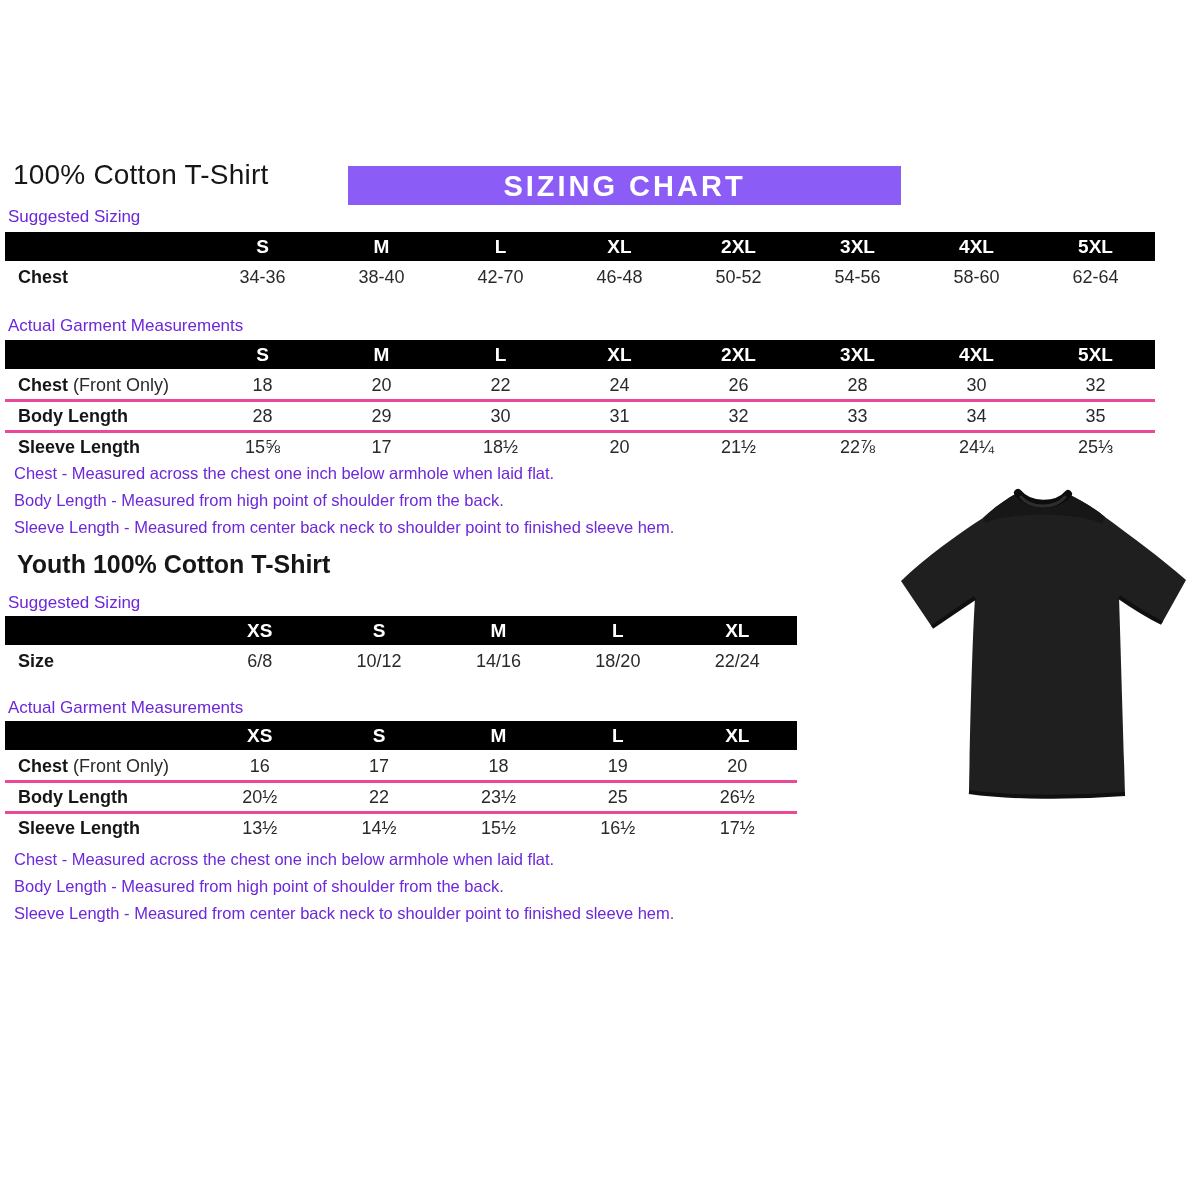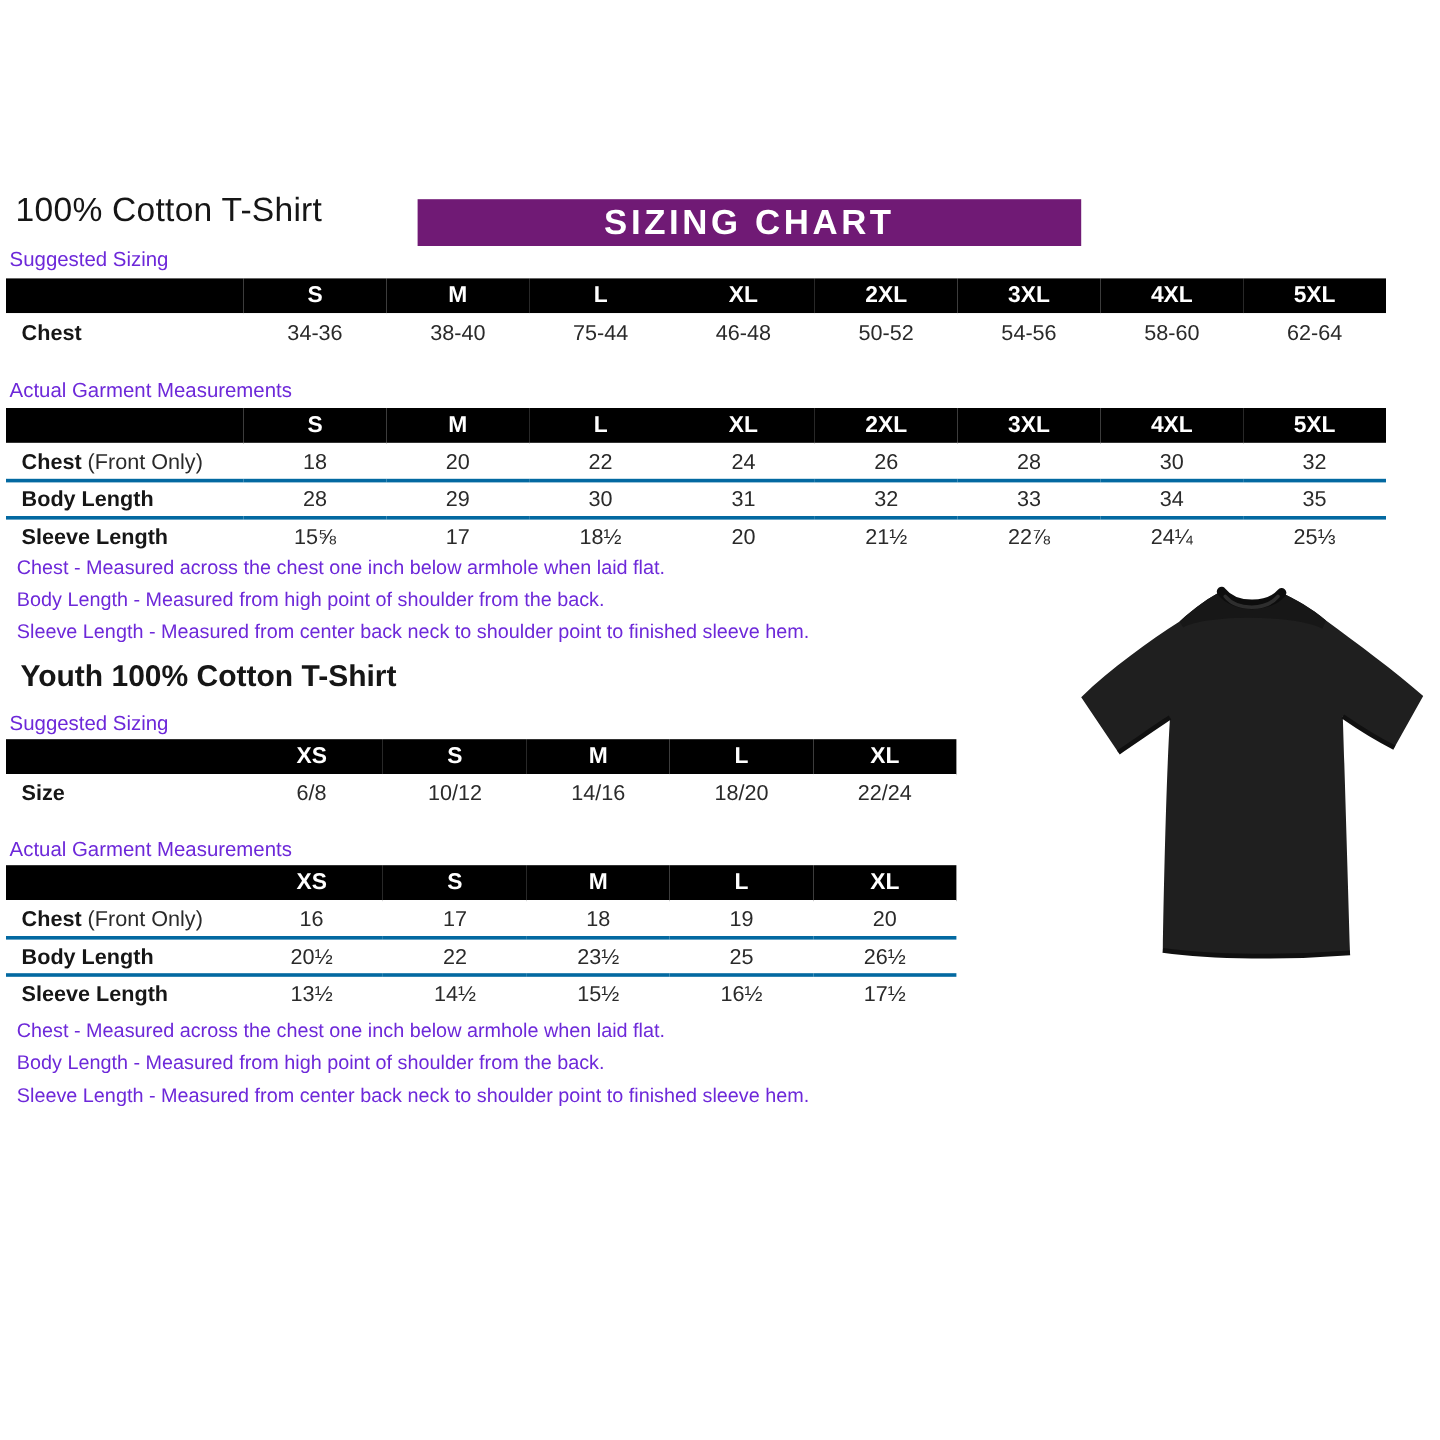--- a/index.html
+++ b/index.html
@@ -4,39 +4,39 @@
 <style>
   html,body{margin:0;padding:0;background:#fff;}
   body{
     width:1200px;height:1200px;position:relative;overflow:hidden;
     font-family:"Liberation Sans", sans-serif;color:#111;
   }
   .abs{position:absolute;}
 
   
   .main-title{top:159px;left:13px;font-size:28px;font-weight:normal;letter-spacing:.2px;color:#161616;}
-  .banner{top:166px;left:348px;width:553px;height:39px;background:#701a75;color:#fff;
+  .banner{top:166px;left:348px;width:553px;height:39px;background:#8b5cf6;color:#fff;
           font-size:29px;font-weight:bold;letter-spacing:3px;text-align:center;line-height:40px;}
 
   .section-label{font-size:17px;color:#6d28d9;}
   .youth-title{top:550px;left:17px;font-size:25px;font-weight:bold;color:#161616;}
 
   
   table.size-tbl{border-collapse:collapse;table-layout:fixed;}
   table.size-tbl th{
     background:#000;color:#fff;font-weight:bold;font-size:19px;height:29px;
     text-align:center;padding:0;border-bottom:2px solid #fff;
   }
   table.size-tbl td{
     font-size:18px;height:28px;text-align:center;color:#2a2a2a;padding:0;
   }
   table.size-tbl td.rowlabel{text-align:left;padding-left:13px;}
   table.size-tbl td.rowlabel .lbl{font-weight:bold;color:#161616;}
   table.size-tbl td.rowlabel .suffix{font-weight:normal;}
-  table.size-tbl tbody tr:not(:first-child) td{border-top:3px solid #0369a1;}
+  table.size-tbl tbody tr:not(:first-child) td{border-top:3px solid #ec4899;}
 
   .tbl-adult{width:1150px;}
   .tbl-adult th:first-child{width:198px;}
   .tbl-youth{width:792px;}
   .tbl-youth th:first-child{width:195px;}
 
   .t-adult-suggested{top:232px;left:5px;}
   .t-adult-meas{top:340px;left:5px;}
   .t-youth-suggested{top:616px;left:5px;}
   .t-youth-meas{top:721px;left:5px;}
@@ -72,21 +72,21 @@
         <th>3XL</th>
         <th>4XL</th>
         <th>5XL</th>
       </tr>
     </thead>
     <tbody>
       <tr>
         <td class="rowlabel"><span class="lbl">Chest</span></td>
         <td>34-36</td>
         <td>38-40</td>
-        <td>75-44</td>
+        <td>42-70</td>
         <td>46-48</td>
         <td>50-52</td>
         <td>54-56</td>
         <td>58-60</td>
         <td>62-64</td>
       </tr>
     </tbody>
   </table>
 
 <div class="abs section-label lbl-adult-meas">Actual Garment Measurements</div>

